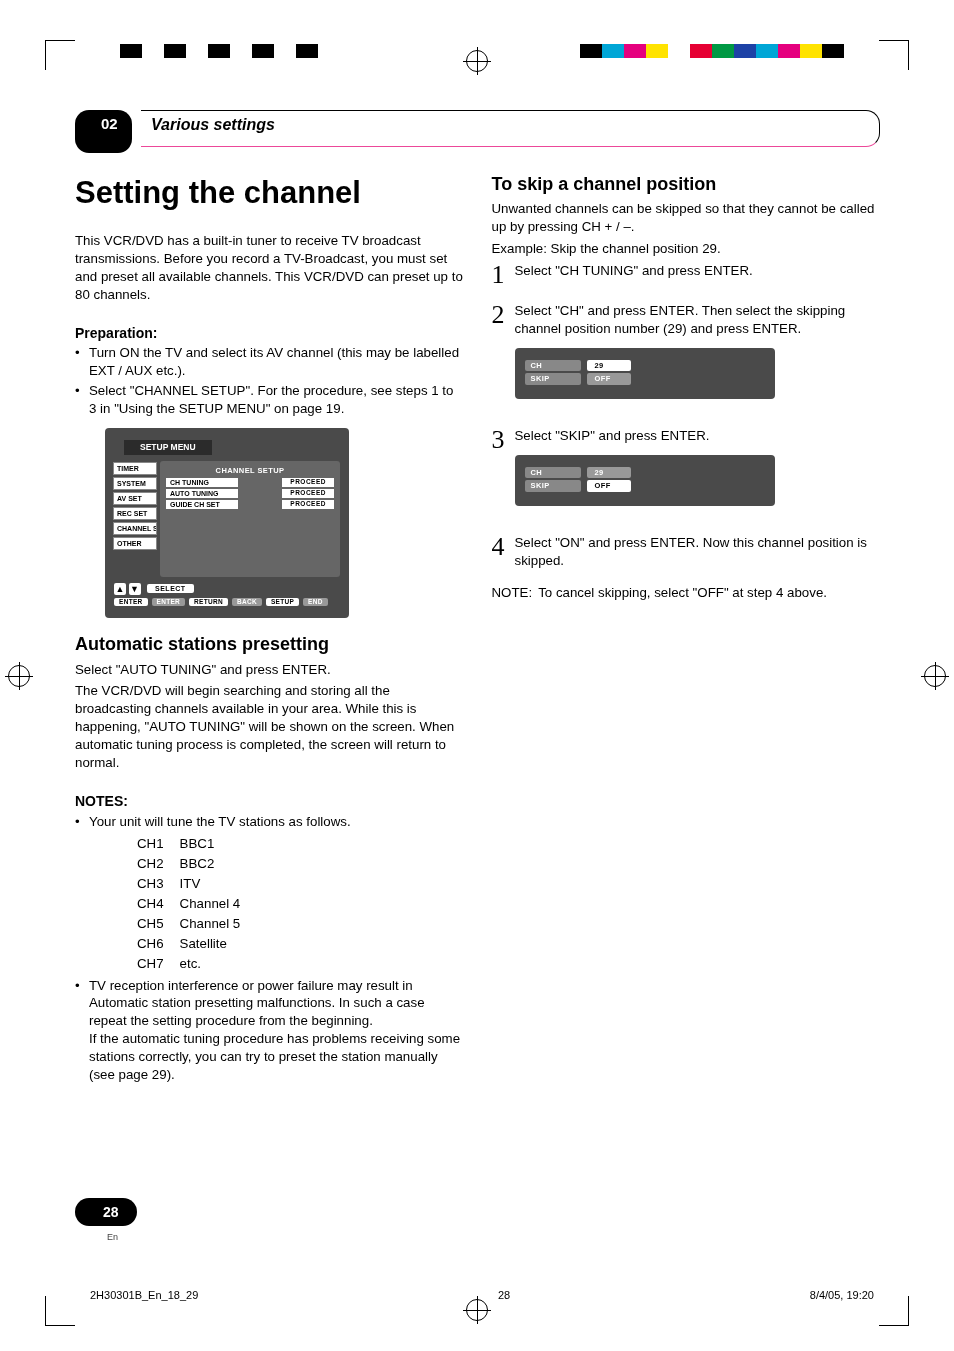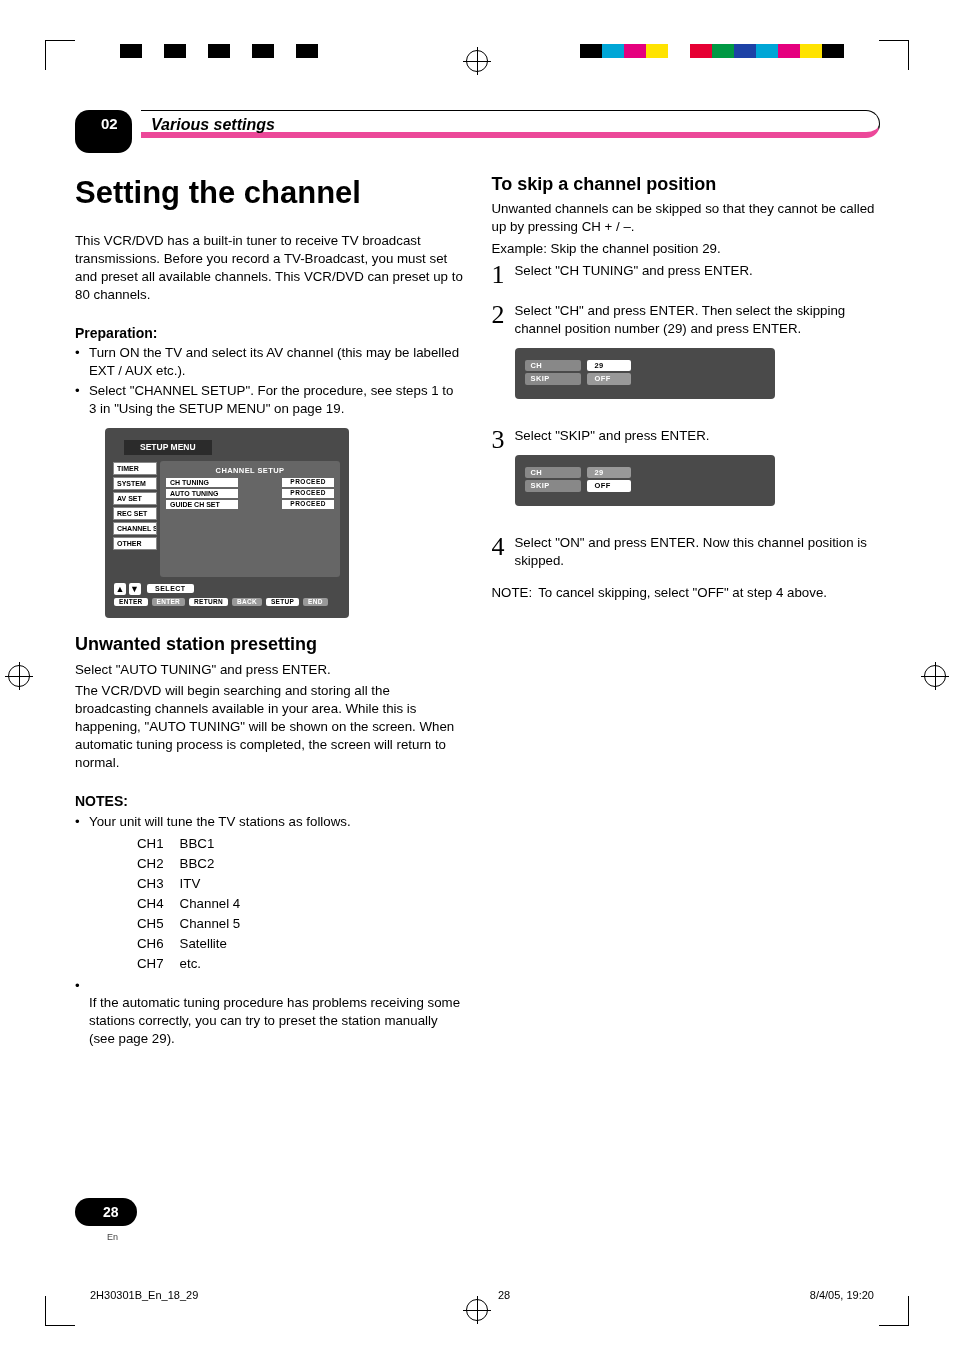--- a/index.html
+++ b/index.html
@@ -36,23 +36,23 @@
 
   
   .chapter-head { position: relative; height: 38px; margin-bottom: 24px; }
   .chapter-num {
     position: absolute; left: 0; top: 0;
     color: #fff; font-weight: bold; font-size: 15px;
     background: #000; border-radius: 14px 14px 14px 14px;
     padding: 5px 14px 21px 26px;
   }
   .chapter-title-wrap {
-    position: absolute; left: 66px; right: 0; top: 0; height: 28px;
+    position: absolute; left: 66px; right: 0; top: 0; height: 37px;
     border-top: 1px solid #000;
-    border-bottom:6px solid #ec4899;
+    border-bottom:1px solid #ec4899;
     border-right:1px solid #000;
     border-radius: 0 14px 14px 0;
   }
   .chapter-title-wrap::before{
     content:""; position:absolute; left:-10px; top:-1px; bottom:-1px; width:30px;
     border:1px solid #000; border-right:none; border-radius:14px 0 0 14px;
     background:#fff; z-index:-1;
   }
   .chapter-title {
     font-weight: bold; font-style: italic; font-size: 16px;
@@ -227,21 +227,21 @@
         <div class="osd-footer2">
           <span>ENTER</span>
             <span class="light">ENTER</span>
           <span>RETURN</span>
             <span class="light">BACK</span>
           <span>SETUP</span>
             <span class="light">END</span>
         </div>
       </div>
 
-      <h2 class="sub-title">Unwanted station presetting</h2>
+      <h2 class="sub-title">Automatic stations presetting</h2>
       <p>
         <span>Select "AUTO TUNING" and press </span><b>ENTER</b><span>.</span>
       </p>
       <p>The VCR/DVD will begin searching and storing all the broadcasting channels available in your area. While this is happening, "AUTO TUNING" will be shown on the screen. When automatic tuning process is completed, the screen will return to normal.</p>
 
       <h3 class="mini-title">NOTES:</h3>
       <ul class="bul">
         <li>
           <span>Your unit will tune the TV stations as follows.</span>
           <table class="station-table">
@@ -271,21 +271,21 @@
                   <td>Satellite</td>
                 </tr>
             <tr>
                   <td>CH7</td>
                   <td>etc.</td>
                 </tr>
           </tbody>
             </table>
         </li>
         <li>
-          <br>
+          <span>TV reception interference or power failure may result in Automatic station presetting malfunctions. In such a case repeat the setting procedure from the beginning.</span><br>
           <span>If the automatic tuning procedure has problems receiving some stations correctly, you can try to preset the station manually (see page 29).</span>
         </li>
       </ul>
     </div>
 
     <div class="col">
       <h2 class="sub-title" style="margin-top:0">To skip a channel position</h2>
       <p>
         <span>Unwanted channels can be skipped so that they cannot be called up by pressing </span><b>CH + / –</b><span>.</span>
       </p>

